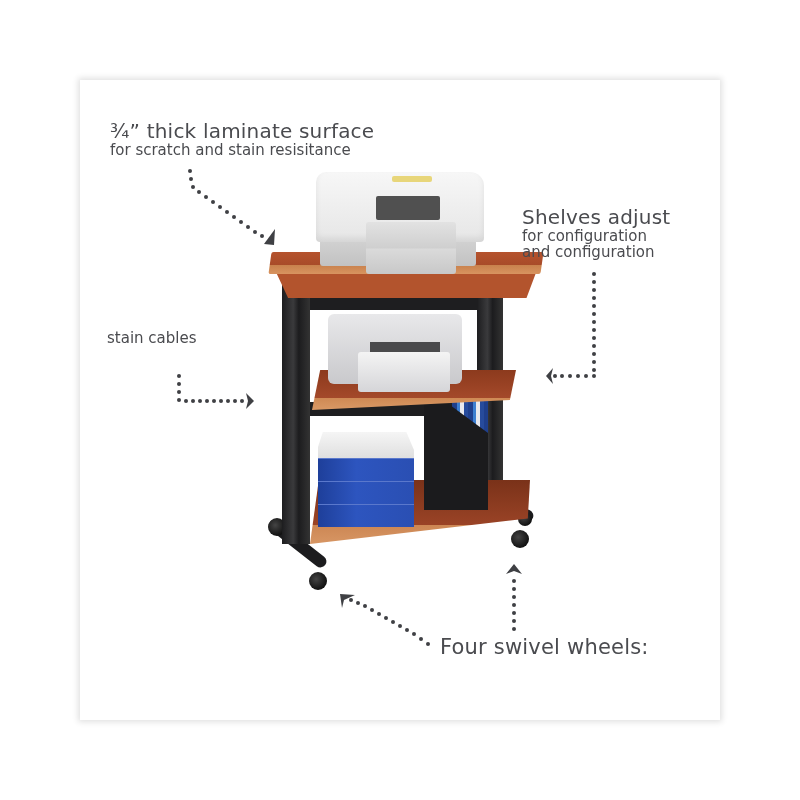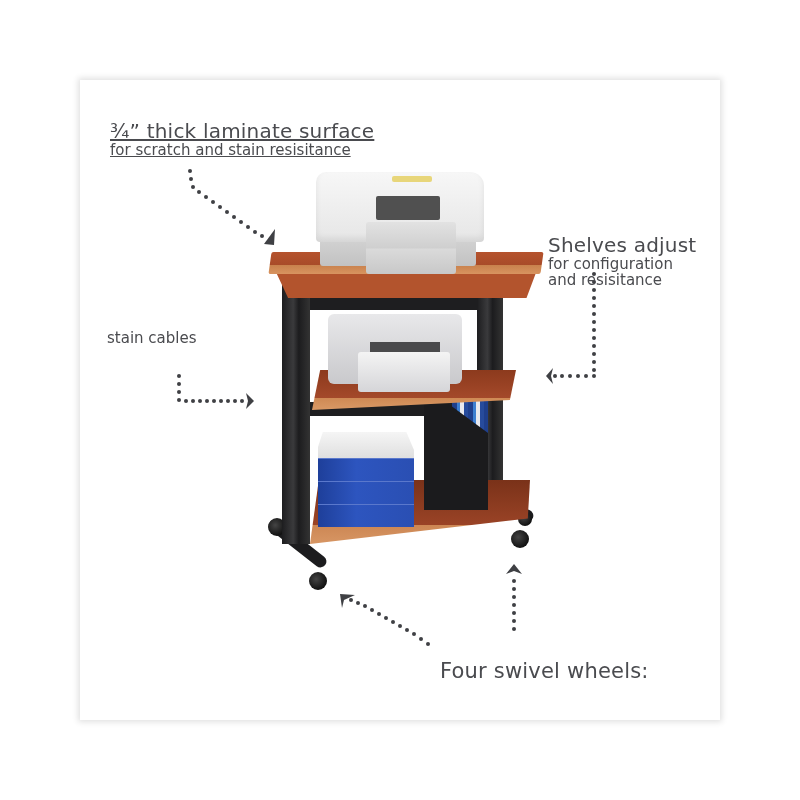--- a/index.html
+++ b/index.html
@@ -8,24 +8,24 @@
     font-family: "DejaVu Sans", "Liberation Sans", sans-serif;
   }
   .frame {
     position: absolute; left: 80px; top: 80px; width: 640px; height: 640px;
     background: #ffffff;
     box-shadow: 0 0 6px 2px rgba(0,0,0,0.12);
   }
   .callout { position: absolute; color: #4a4b4f; }
   .callout .title { font-size: 20px; line-height: 22px; letter-spacing: 0.2px; white-space: nowrap; }
   .callout .sub { font-size: 15px; line-height: 16px; white-space: nowrap; }
-  .c1 { left: 110px; top: 120px; text-decoration: underline; }
-  .c2 { left: 548px; top: 206px; margin-top: 28px; }
+  .c1 { left: 110px; top: 120px; }
+  .c2 { left: 522px; top: 206px; }
   .c3 { left: 107px; top: 330px; }
-  .c4 { left: 440px; top: 660px; }
+  .c4 { left: 440px; top: 636px; }
   .c4 .title { font-size: 21px; }
 
   svg.arrows { position: absolute; left: 0; top: 0; }
 
   
   .cart { position: absolute; left: 0; top: 0; width: 800px; height: 800px; pointer-events: none; }
   .part { position: absolute; }
   .shelf-top {
     left: 270px; top: 252px; width: 272px; height: 22px;
     background: linear-gradient(#b5532e, #a84b28 60%, #c9824d 61%, #d89460);
@@ -211,21 +211,21 @@
 </svg>
 
 <div class="callout c1">
   <div class="title">¾” thick laminate surface</div>
   <div class="sub">for scratch and stain resisitance</div>
 </div>
 
 <div class="callout c2">
   <div class="title">Shelves adjust</div>
   <div class="sub">for configuration</div>
-  <div class="sub">and resisitance</div>
+  <div class="sub">and configuration</div>
 </div>
 
 <div class="callout c3">
   <div class="sub">stain cables</div>
 </div>
 
 <div class="callout c4">
   <div class="title">Four swivel wheels:</div>
 </div>
 

